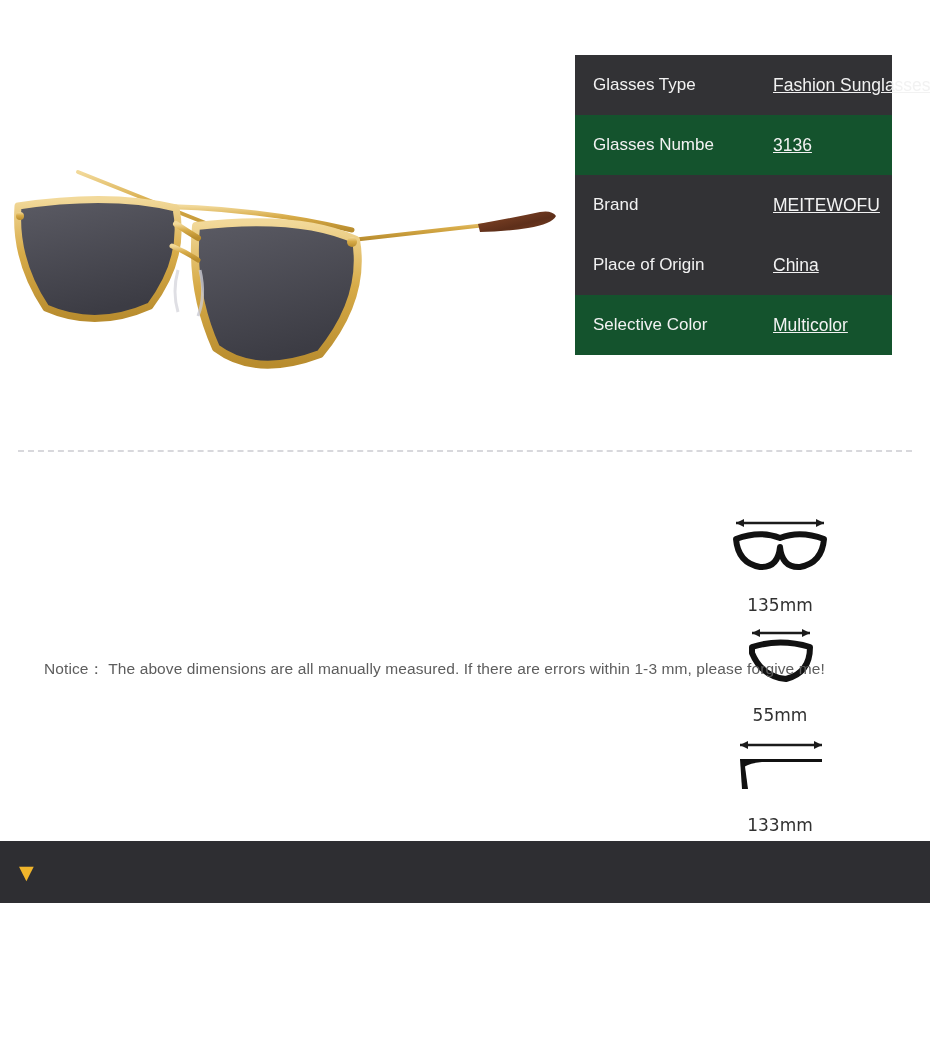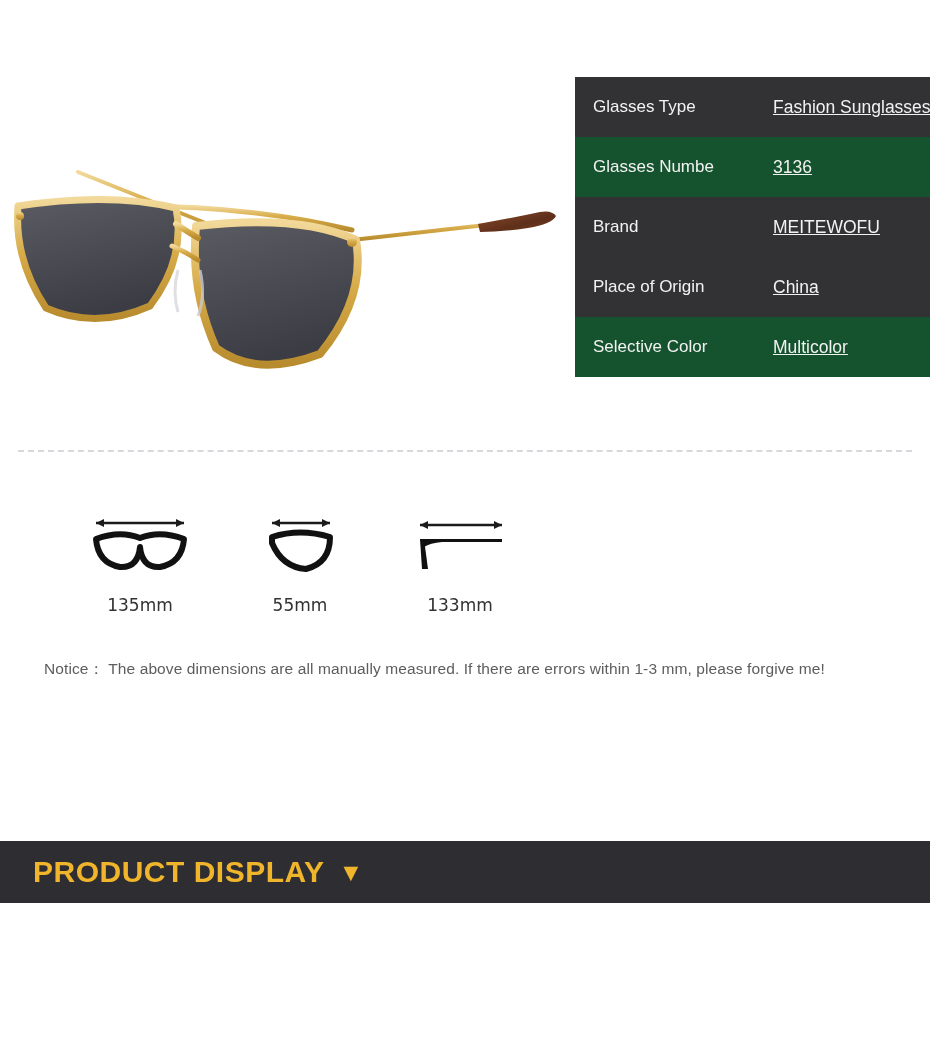--- a/index.html
+++ b/index.html
@@ -28,24 +28,23 @@
     left: 0; top: 120px;
     width: 570px;
     height: 280px;
   }
   .product-photo svg { display: block; }
 
   .spec-table {
     position: absolute;
     left: 575px;
     top: 55px;
-    width: 355px;
+    width: 317px;
     border-collapse: collapse;
     table-layout: fixed;
-    margin-top: 22px;
   }
   .spec-table tr { height: 60px; }
   .spec-table tr.odd  { background: #323235; }
   .spec-table tr.even { background: #14532d; }
   .spec-table td {
     padding: 0;
     vertical-align: middle;
     color: #f2f2f2;
     white-space: nowrap;
   }
@@ -73,20 +72,21 @@
   }
 
   
   .dims {
     position: absolute;
     left: 60px;
     top: 505px;
     width: 800px;
     display: flex;
     align-items: flex-end;
+    flex-direction: column;
   }
   .dim-item {
     width: 160px;
     text-align: center;
   }
   .dim-figure {
     height: 72px;
     display: flex;
     align-items: flex-end;
     justify-content: center;
@@ -258,17 +258,16 @@
         <path d="M10 26 L14 26 L18 56 L12 56 Z" fill="#111"></path>
       </svg>
     </div>
     <div class="dim-label">133mm</div>
   </div>
 </div>
 
 <div class="notice">Notice：  The above dimensions are all manually measured. If there are errors within 1-3 mm, please forgive me!</div>
 
 <div class="banner">
-  <span class="banner-text">PRODUCT  DISPLAY</span>
   <span class="banner-arrow">▼</span>
 </div>
 
 <div class="bottom-blank"></div>
 
 </body></html>

